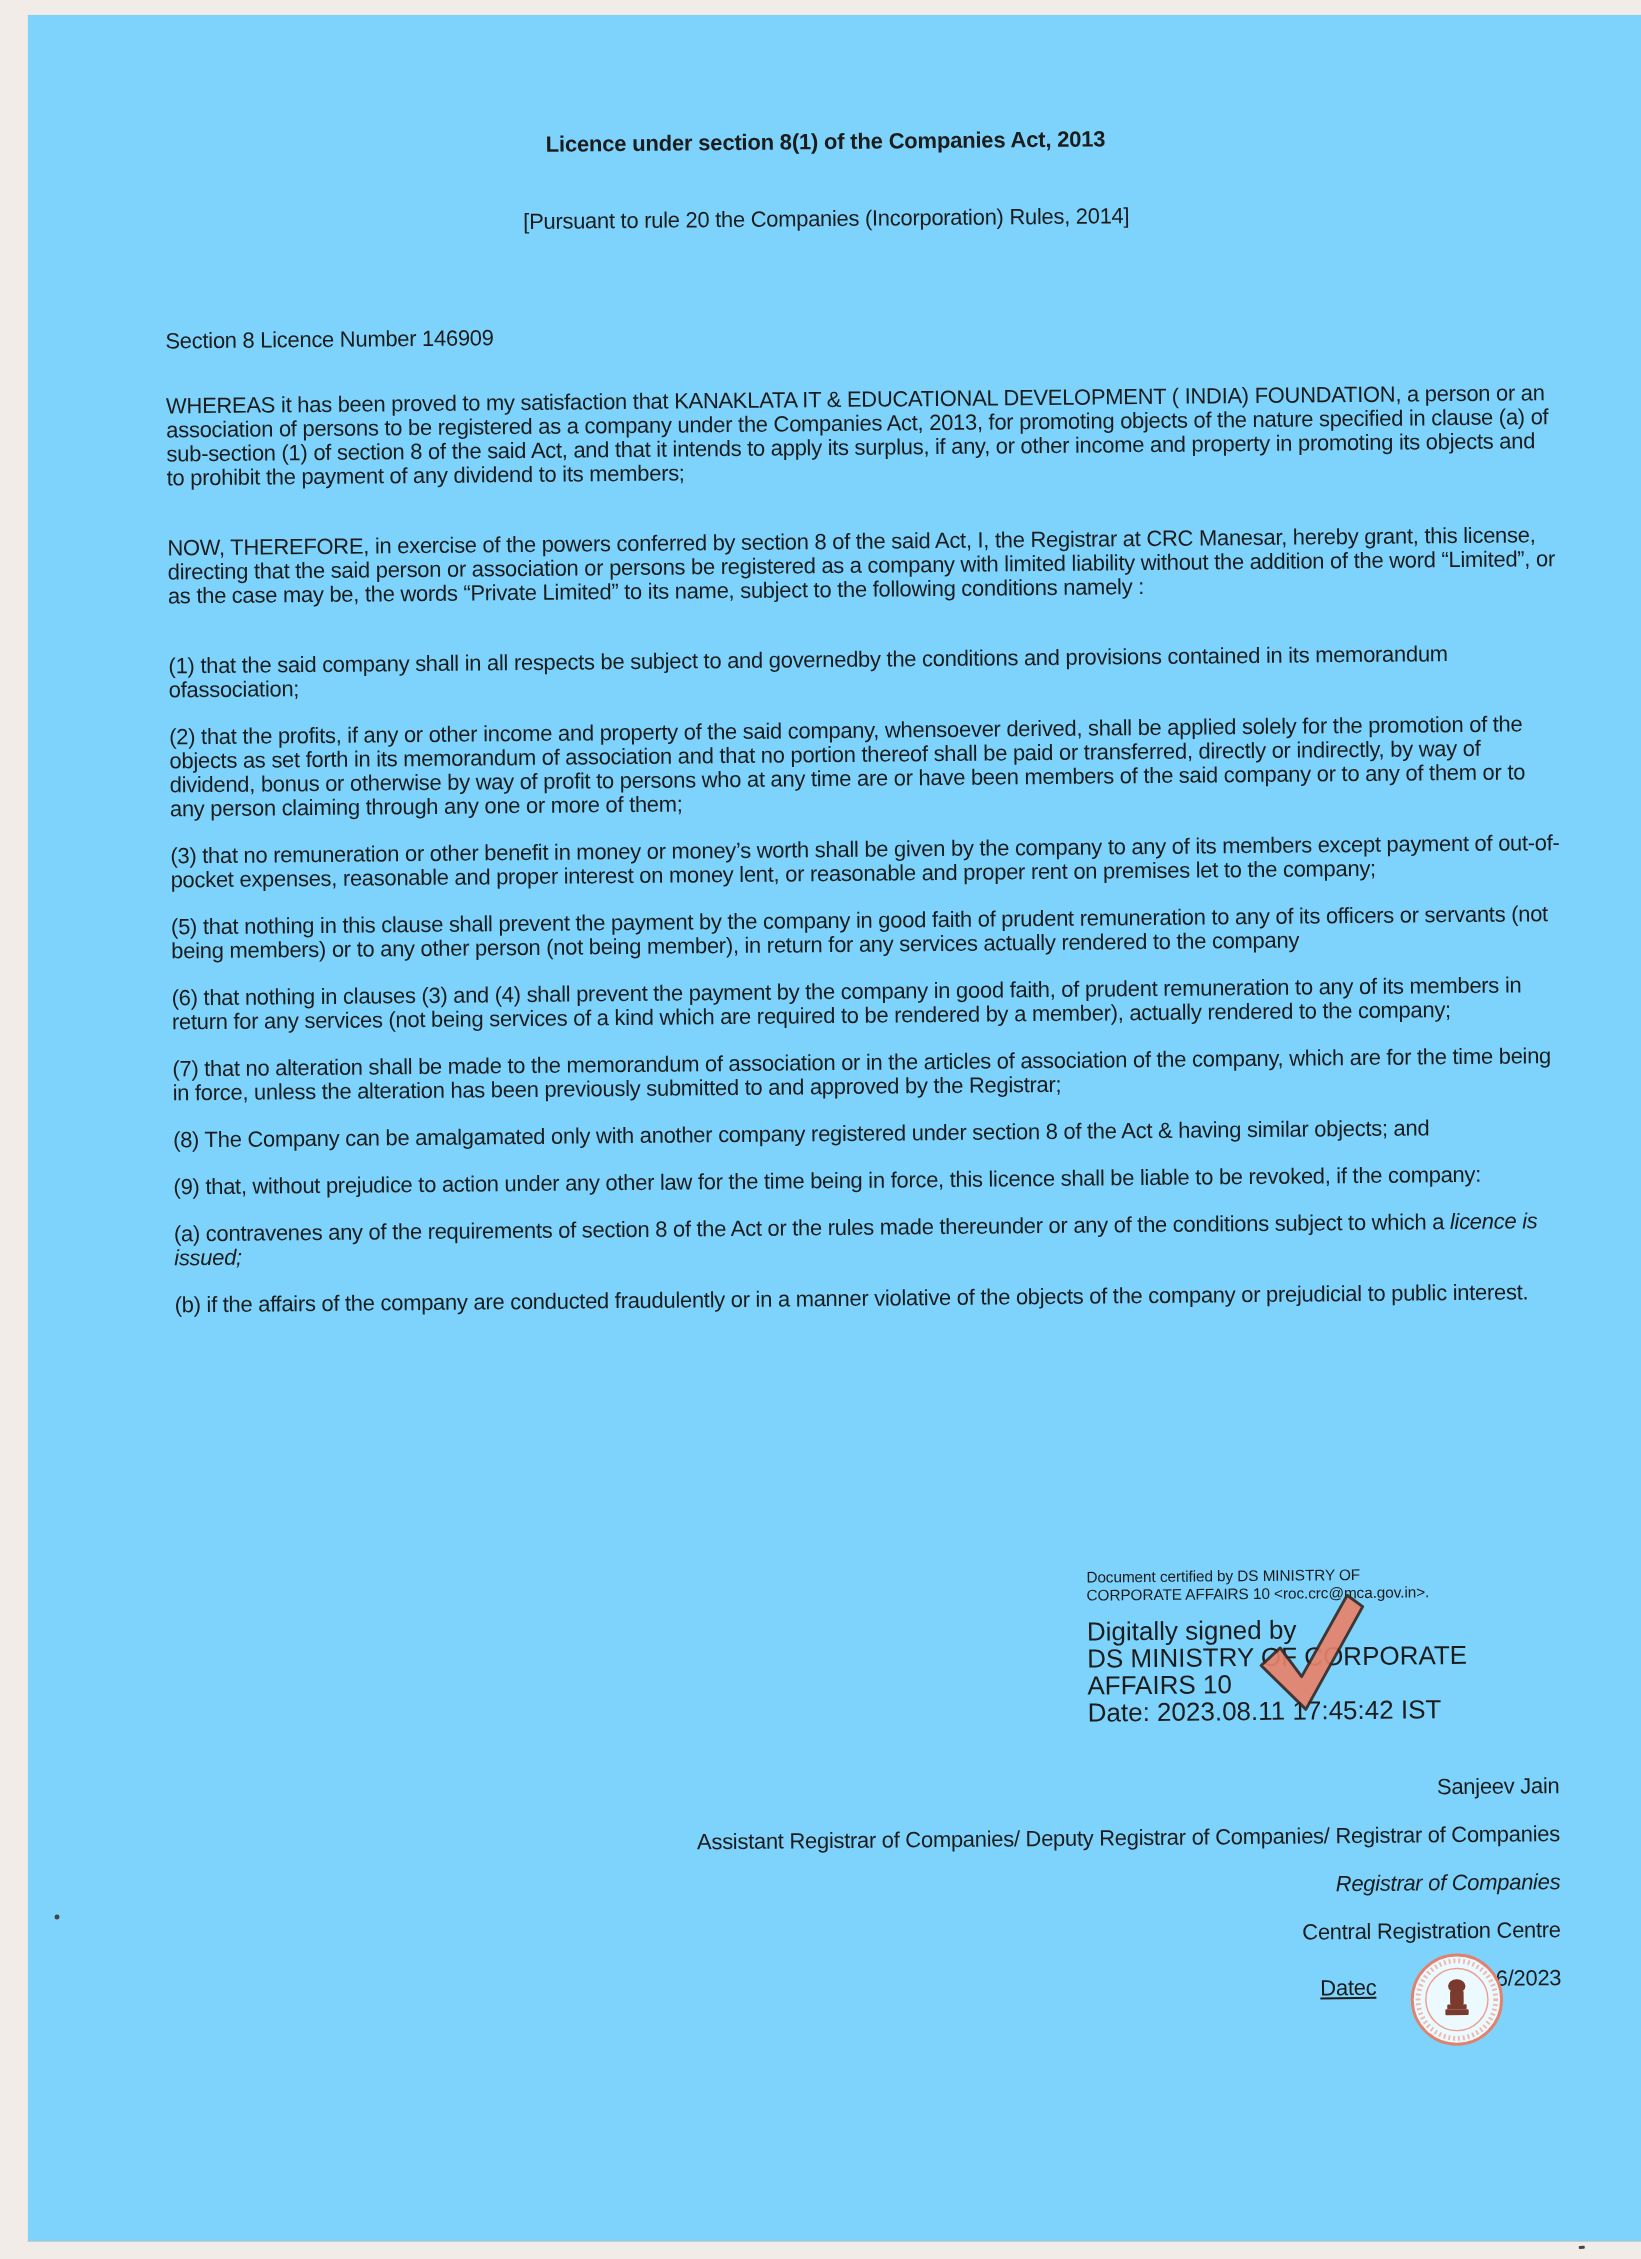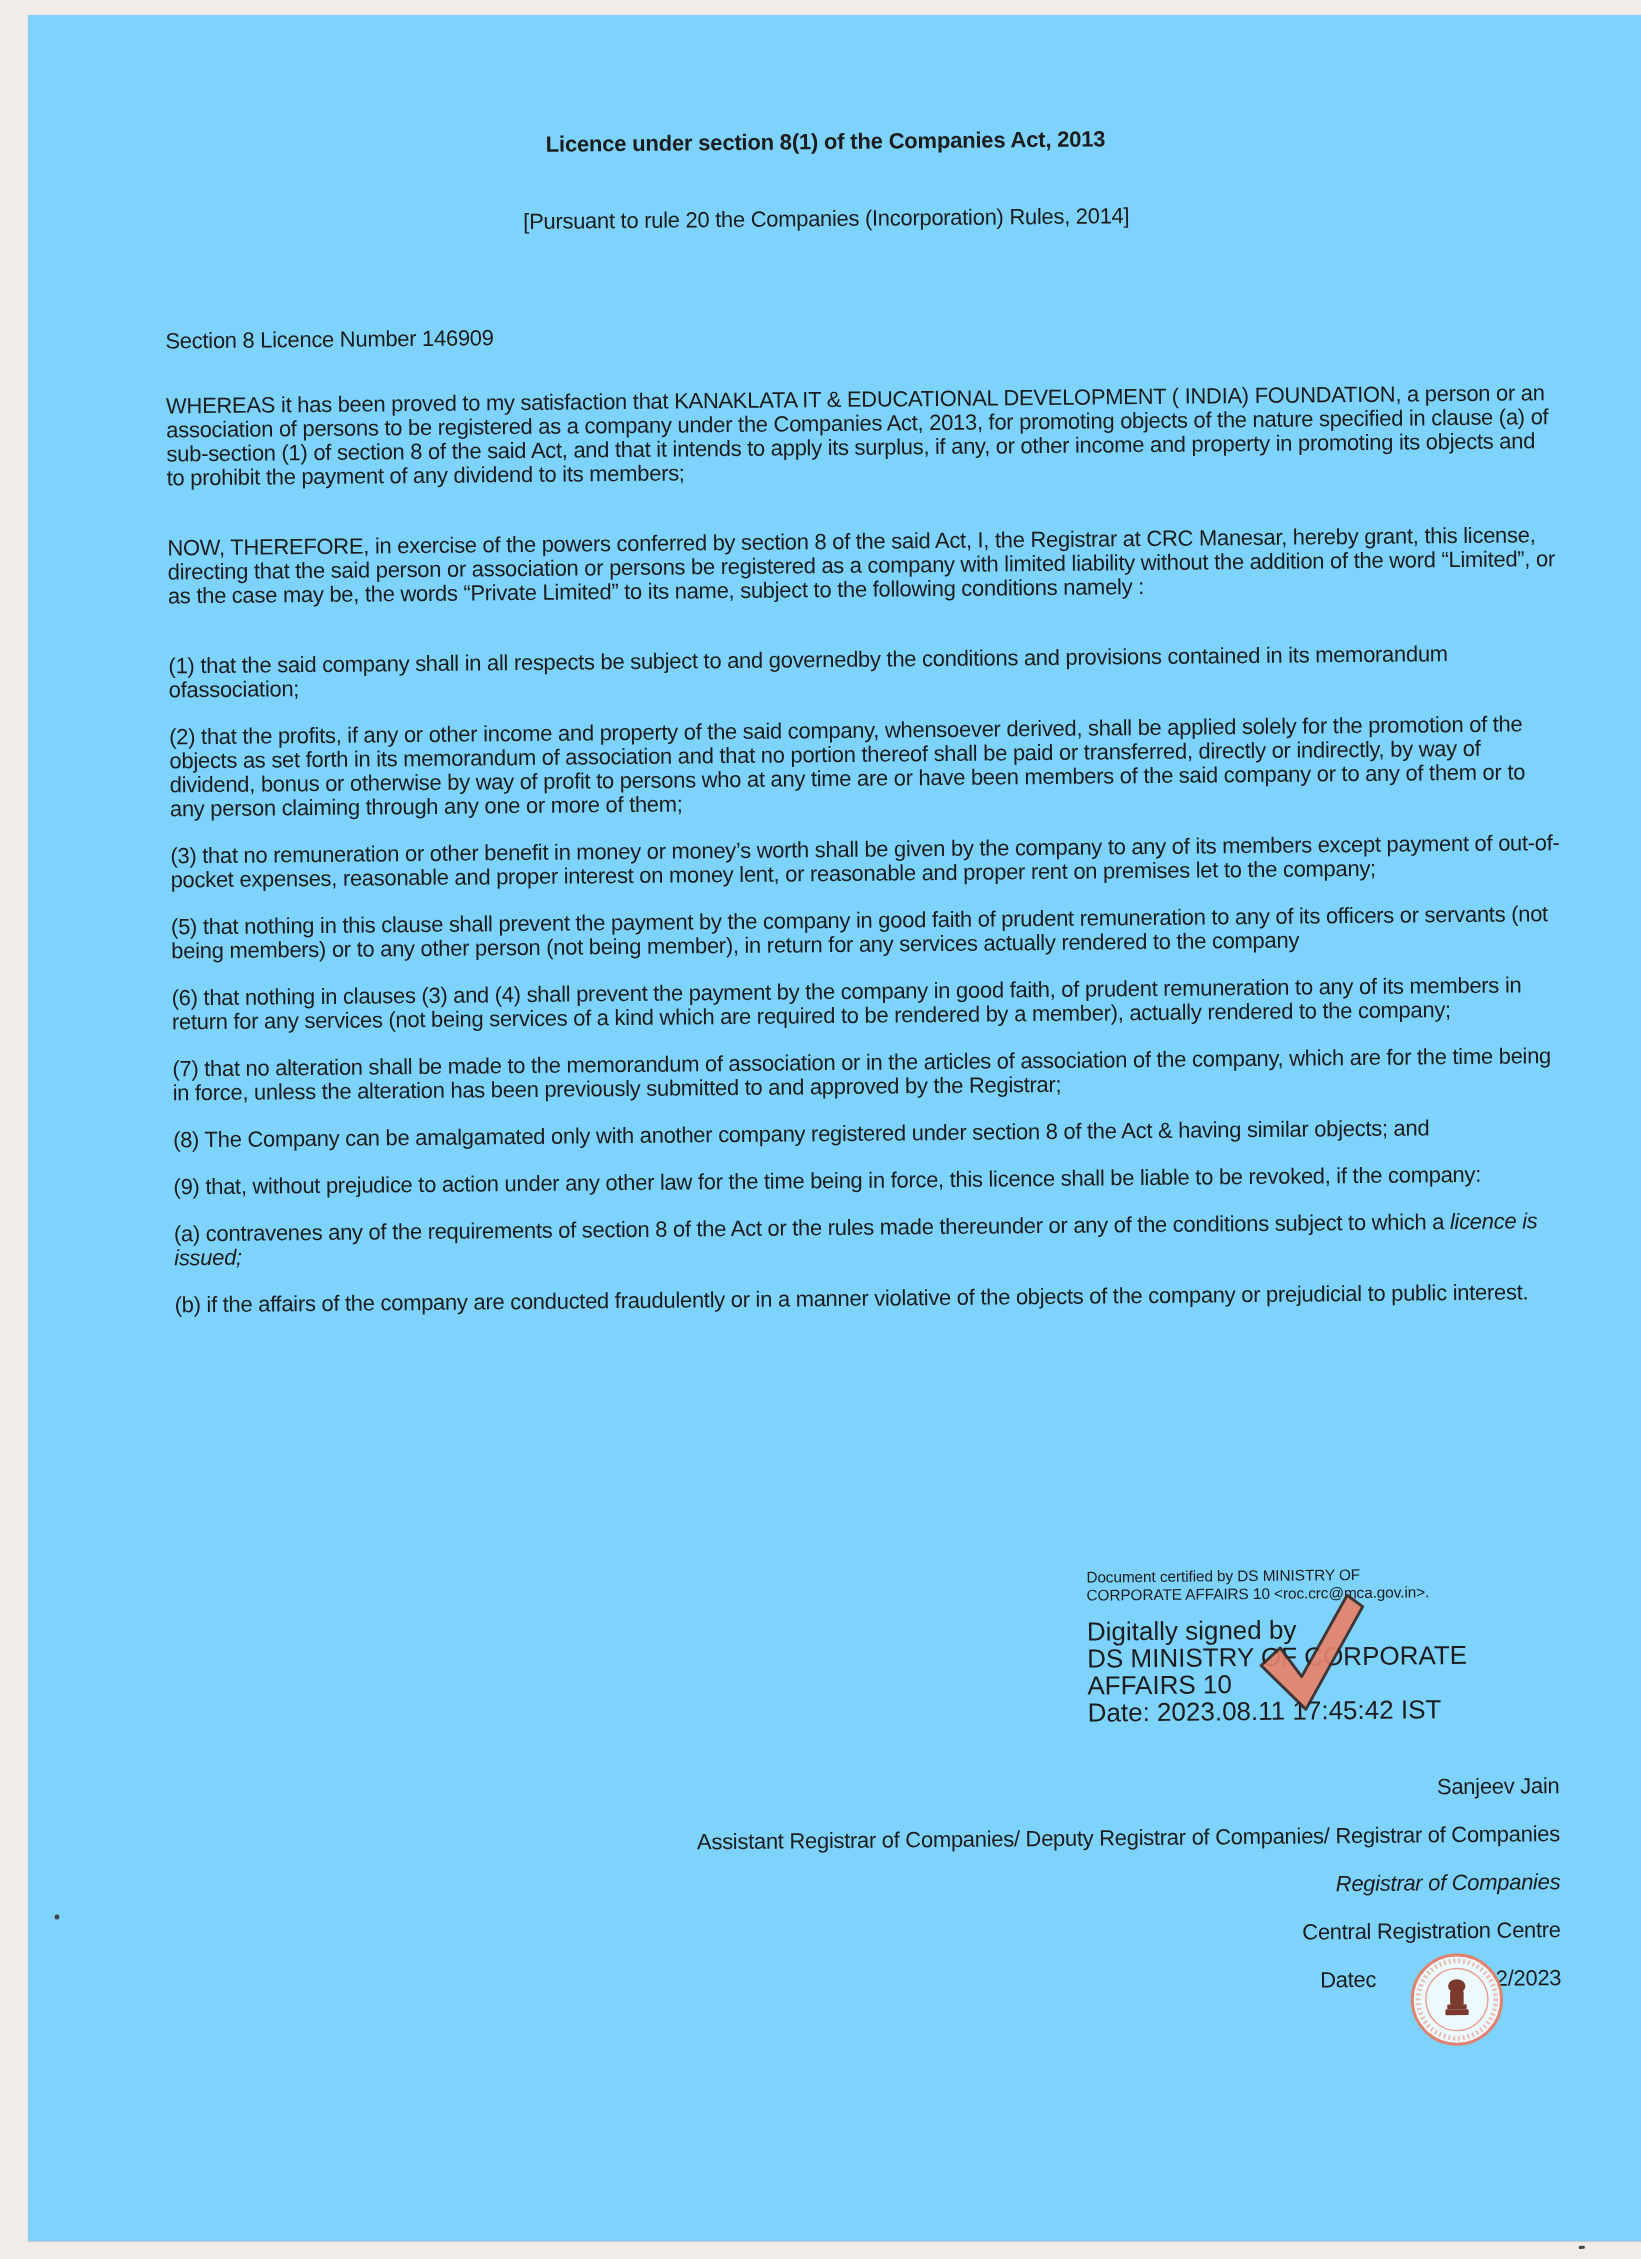--- a/index.html
+++ b/index.html
@@ -117,21 +117,22 @@
     .designation { height: 48px; }
     .roc { height: 48px; font-style: italic; }
     .crc { height: 48px; }
     .dated-row {
       position: relative;
       height: 48px;
     }
     .dated-label {
       position: absolute;
       right: 185px;
-      top: 0;
+      top: 8px;
+      text-decoration: underline;
     }
     .dated-value {
       position: absolute;
       right: 0;
       top: 0;
     }
     .seal {
       position: absolute;
       right: 56px;
       top: -15.4px;
@@ -188,21 +189,21 @@
       </svg>
     </div>
 
     <div class="sign-block">
       <div class="signer">Sanjeev  Jain</div>
       <div class="designation">Assistant Registrar of Companies/ Deputy Registrar of Companies/ Registrar of Companies</div>
       <div class="roc">Registrar of Companies</div>
       <div class="crc">Central Registration Centre</div>
       <div class="dated-row">
         <span class="dated-label">Datec</span>
-        <span class="dated-value">2/2023</span>
+        <span class="dated-value">6/2023</span>
         <svg class="seal" viewBox="0 0 100 100">
           <circle cx="50" cy="50" r="46" fill="rgba(255,255,255,0.85)" stroke="#e2816c" stroke-width="3"></circle>
           <circle cx="50" cy="50" r="32" fill="none" stroke="#eaa08f" stroke-width="1.5"></circle>
           <circle cx="50" cy="50" r="40" fill="none" stroke="#eaa08f" stroke-width="5" stroke-dasharray="2 3" opacity="0.7"></circle>
           <g fill="#7a3b2e">
             <ellipse cx="50" cy="36" rx="9" ry="7"></ellipse>
             <rect x="43" y="40" width="14" height="16" rx="3"></rect>
             <rect x="40" y="55" width="20" height="5" rx="1"></rect>
             <rect x="38" y="60" width="24" height="6" rx="1"></rect>
           </g>

